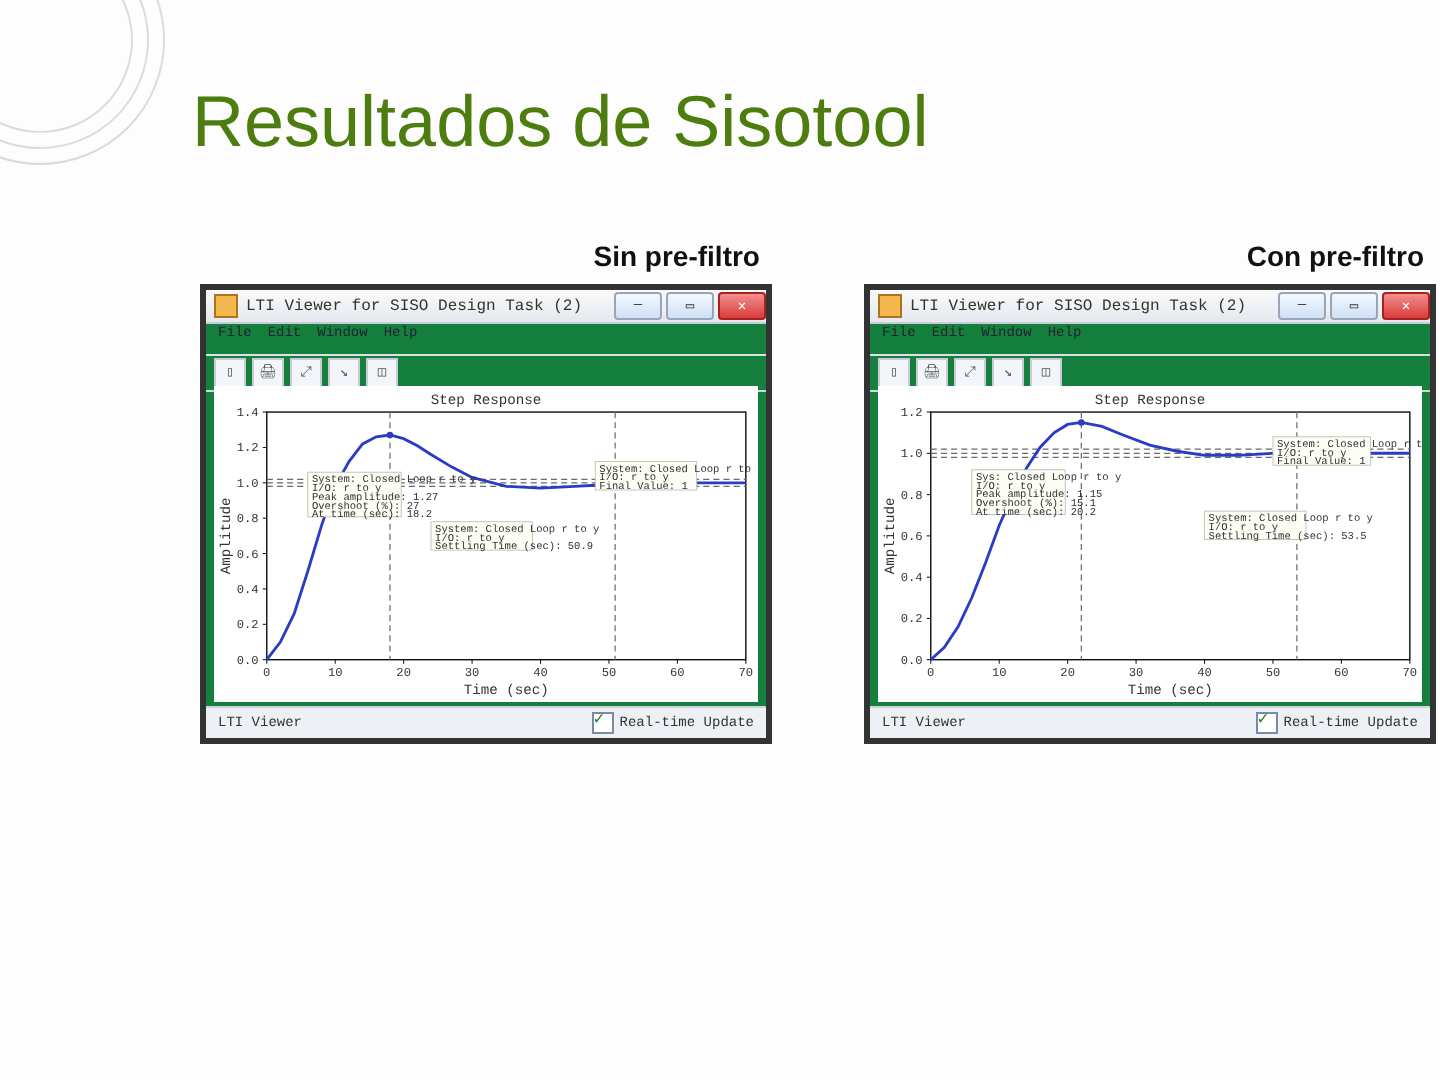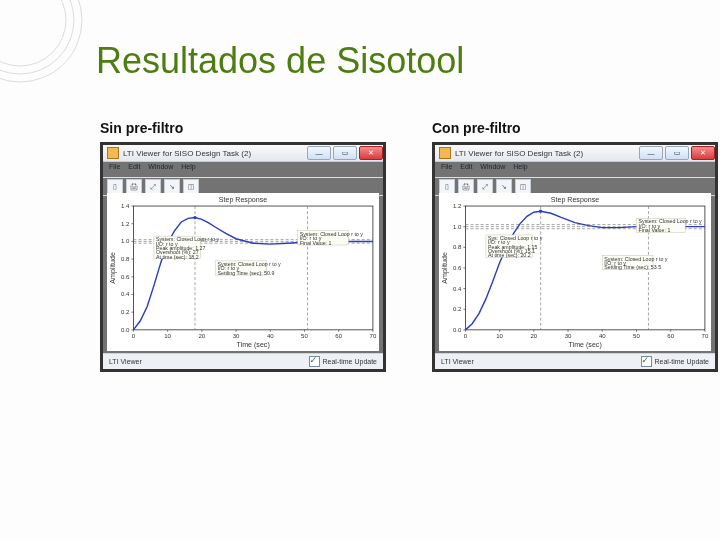--- a/index.html
+++ b/index.html
@@ -2,22 +2,22 @@
 <html><head>
 <meta charset="utf-8">
 <style>
   html,body{margin:0;padding:0;width:720px;height:540px;background:#fdfdfd;font-family:Arial,Helvetica,sans-serif;overflow:hidden}
   .slide{position:relative;width:720px;height:540px}
   .deco{position:absolute;left:-60px;top:-60px}
   .title{position:absolute;left:96px;top:40px;font-size:36px;color:#4d7c0f}
   .col{position:absolute;top:120px;width:280px}
   .col.left{left:100px}
   .col.right{left:432px}
-  .subtitle{font-size:14px;font-weight:bold;text-align:left;color:#111;margin-bottom:6px}
-  .win{border:3px solid #333;background:#737373;width:280px;height:224px;position:relative;font-family:Liberation Sans, sans-serif}
+  .subtitle{font-size:14px;font-weight:bold;text-align:right;color:#111;margin-bottom:6px}
+  .win{border:3px solid #333;background:#15803d;width:280px;height:224px;position:relative;font-family:Liberation Mono, monospace}
   .titlebar{height:16px;background:linear-gradient(#fafafa,#e4e8ef);display:flex;align-items:center;border-bottom:1px solid #c7cbd3;font-size:8px;color:#333}
   .titlebar .ico{width:10px;height:10px;background:#f5b84e;border:1px solid #a9761e;margin:0 4px;display:inline-block}
   .winbtns{margin-left:auto;display:flex}
   .winbtn{width:22px;height:12px;margin-left:2px;font-size:7px;color:#333;display:flex;align-items:center;justify-content:center;border:1px solid #9aa6b8;border-radius:2px}
   .winbtn.min{background:linear-gradient(#f4f8ff,#cfe0f5)}
   .winbtn.max{background:linear-gradient(#f4f8ff,#cfe0f5)}
   .winbtn.close{background:linear-gradient(#f58e8e,#d83c3c);color:#fff;border-color:#a82020}
   .menubar{height:13px;font-size:7px;color:#223;display:flex;gap:8px;padding:1px 6px;border-bottom:1px solid #dcdfe5}
   .menubar span{cursor:default}
   .toolbar{height:15px;display:flex;gap:3px;padding:1px 4px;border-bottom:1px solid #d3d7dd}

